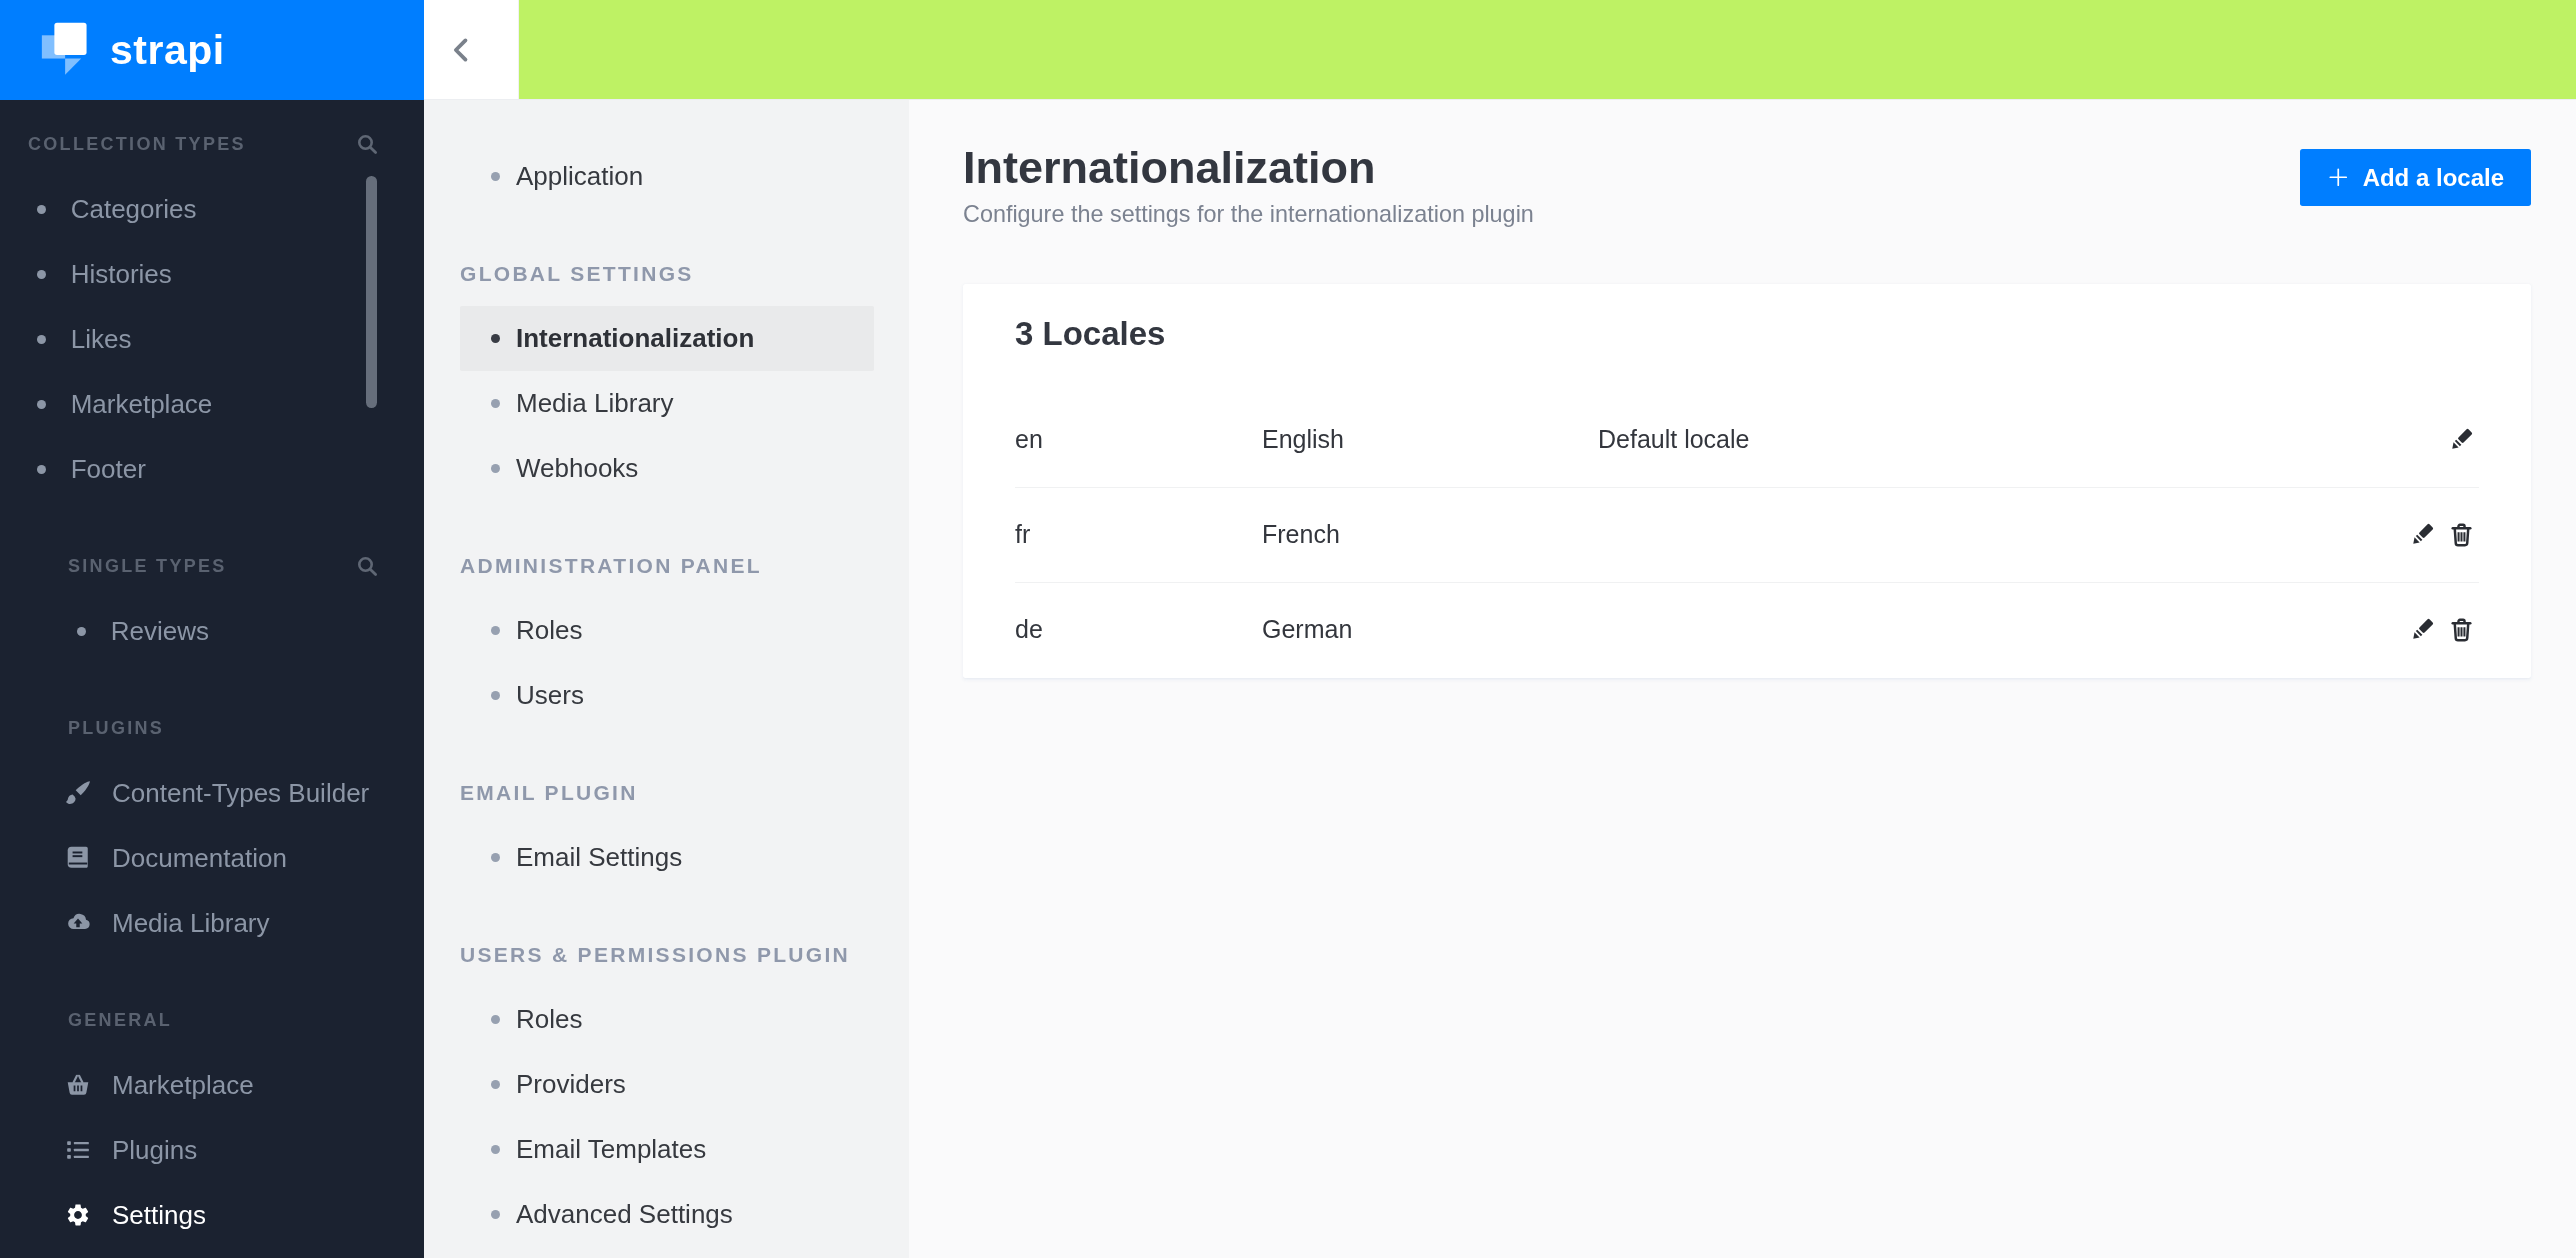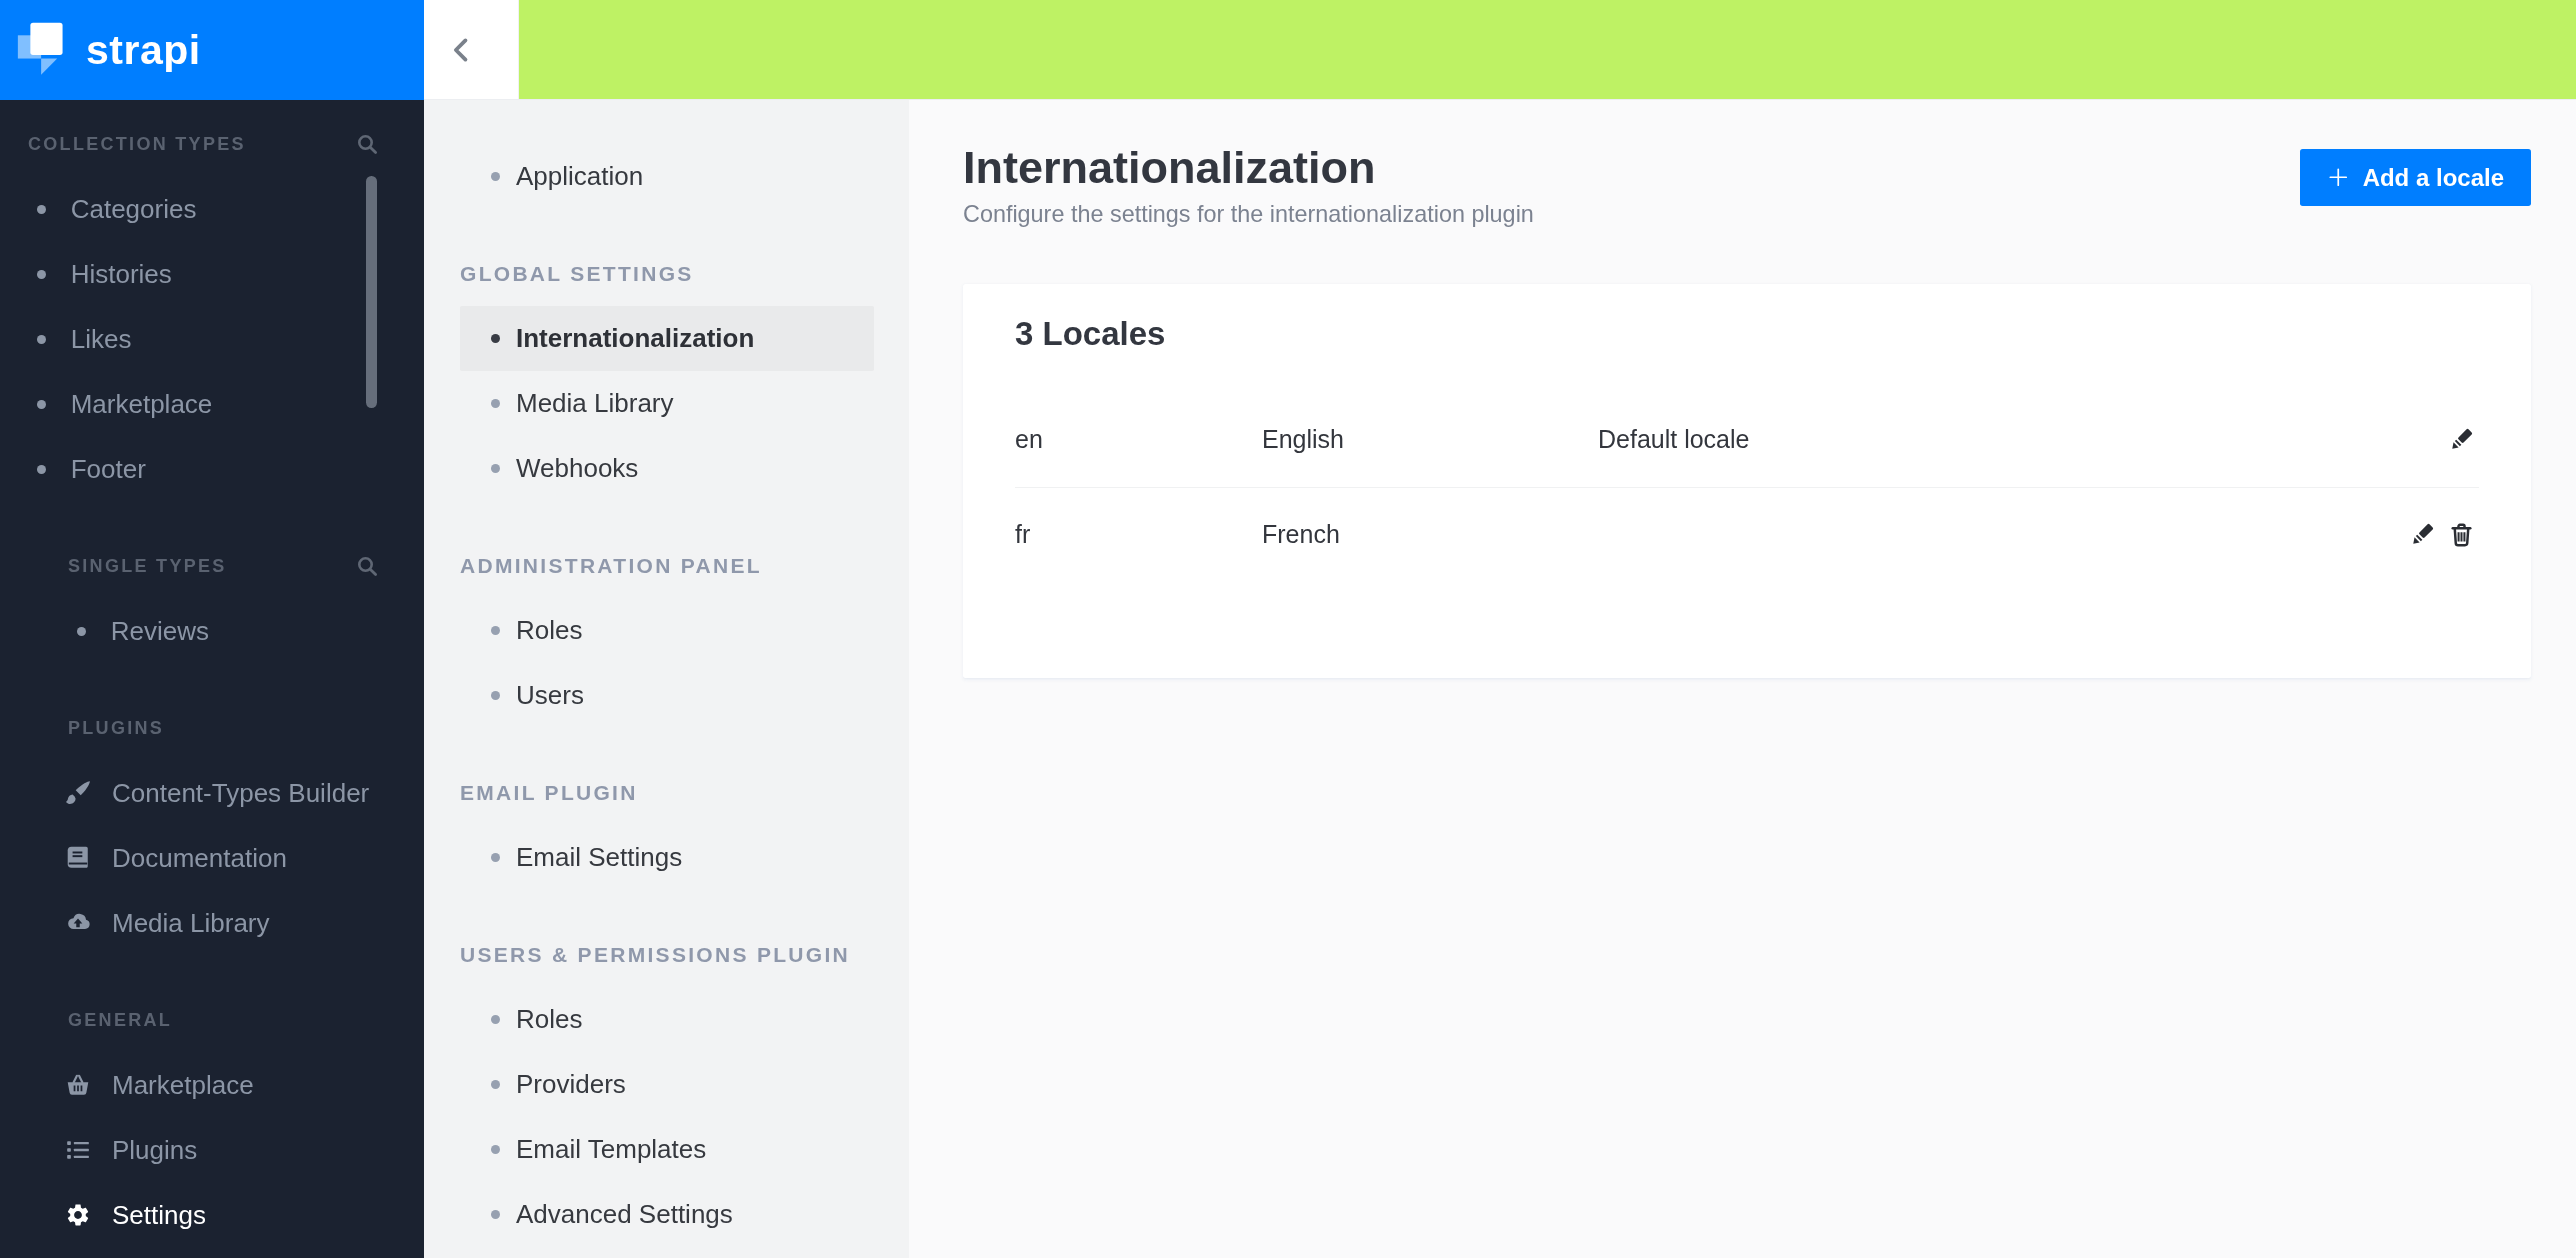--- a/index.html
+++ b/index.html
@@ -13,21 +13,21 @@
   }
   [data-interactable="true"] { cursor: pointer; }
 
   
   .sidebar {
     position: absolute; left: 0; top: 0; width: 424px; height: 1259px;
     background: #1B2230; z-index: 3;
   }
   .logo-box {
     height: 100px; background: #007EFF;
-    display: flex; align-items: center; padding-left: 16px; gap: 18px;
+    display: flex; align-items: center; padding-left: 40px; gap: 18px;
   }
   .logo-mark { width: 52px; height: 59px; flex: 0 0 auto; }
   .logo-text {
     color: #fff; font-size: 41px; font-weight: 700; letter-spacing: 0.5px;
     line-height: 1;
   }
   .menu { padding-top: 11.7px; position: relative; }
   .menu-section + .menu-section { margin-top: 32px; padding-left: 40px; }
   .menu-header {
     height: 65px; display: flex; align-items: center; justify-content: space-between;
@@ -417,17 +417,34 @@
               </svg>
           </button>
           <button class="icon-btn" data-interactable="true">
             <svg viewBox="0 0 24 24" data-interactable="false">
                 <use href="#i-trash"></use>
               </svg>
           </button>
         </span>
       </div>
 
+      <div class="lrow" data-interactable="true">
+        <span class="col-code" data-interactable="false">de</span>
+        <span class="col-name" data-interactable="false">German</span>
+        <span class="col-note" data-interactable="false"></span>
+        <span class="row-actions" data-interactable="false">
+          <button class="icon-btn" data-interactable="true">
+            <svg viewBox="0 0 24 24" data-interactable="false">
+                <use href="#i-pencil"></use>
+              </svg>
+          </button>
+          <button class="icon-btn" data-interactable="true">
+            <svg viewBox="0 0 24 24" data-interactable="false">
+                <use href="#i-trash"></use>
+              </svg>
+          </button>
+        </span>
+      </div>
     </section>
   </main>
 
 </div>
 
 
 </body></html>

